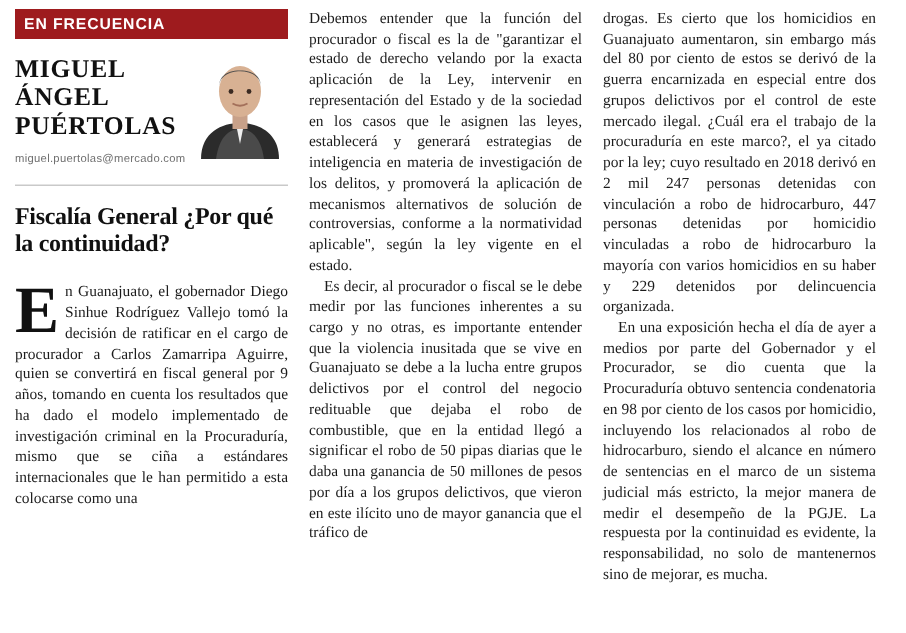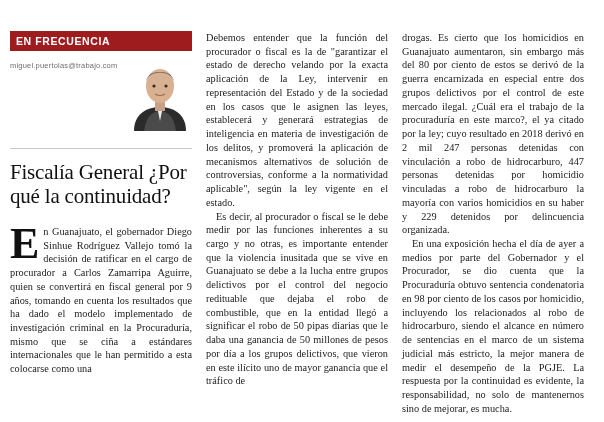--- a/index.html
+++ b/index.html
@@ -13,21 +13,20 @@
     font-family: "Liberation Serif", serif;
     color: #1a1a1a;
     overflow: hidden;
   }
   .page {
     position: relative;
     width: 604px;
     height: 324px;
     box-sizing: border-box;
     padding: 6px 10px 0 10px;
-    margin-top: 25px;
   }
   .columns {
     display: flex;
     gap: 14px;
     height: 410px;
   }
   .col {
     width: 182px;
     position: relative;
   }
@@ -75,23 +74,23 @@
     overflow: hidden;
   }
   .author-photo svg { display: block; }
   .rule {
     border: 0;
     border-top: 1px solid #c9c9c9;
     margin: 9px 0 0 0;
   }
   .headline {
     font-family: "Liberation Serif", serif;
-    font-size: 21px;
+    font-size: 16px;
     line-height: 1.14;
-    font-weight: normal;
+    font-weight: bold;
     color: #111;
     margin: 12px 0 0 0;
     letter-spacing: -0.2px;
   }
   .body-text {
     font-size: 10.3px;
     line-height: 1.335;
     text-align: justify;
     color: #1b1b1b;
     hyphens: auto;
@@ -123,21 +122,22 @@
 </head>
 <body>
 
 <div class="page">
   <div class="columns">
 
     <div class="col">
       <div class="kicker-bar">EN FRECUENCIA</div>
 
       <div class="author-wrap">
-        <div class="author-mail">miguel.puertolas@trabajo.com</div>
+        <div class="author-name">MIGUEL ÁNGEL PUÉRTOLAS</div>
+        <div class="author-mail">miguel.puertolas@mercado.com</div>
         <div class="author-photo">
           <svg width="64" height="72" viewBox="0 0 64 72" aria-hidden="true">
             <rect x="0" y="0" width="64" height="72" fill="#ffffff"></rect>
             <path d="M6 72 C6 54 20 48 32 48 C44 48 58 54 58 72 Z" fill="#2b2b2b"></path>
             <path d="M16 72 C18 58 24 52 32 52 C40 52 46 58 48 72 Z" fill="#4a4a4a"></path>
             <rect x="27" y="40" width="10" height="12" fill="#c8a189"></rect>
             <ellipse cx="32" cy="27" rx="14" ry="17" fill="#d8b193"></ellipse>
             <path d="M18 24 C18 10 46 10 46 24 C46 18 42 13 32 13 C22 13 18 18 18 24 Z" fill="#4b4b4b"></path>
             <path d="M30 52 L32 62 L34 52 Z" fill="#efefef"></path>
             <circle cx="26" cy="27" r="1.6" fill="#3a2a22"></circle>

